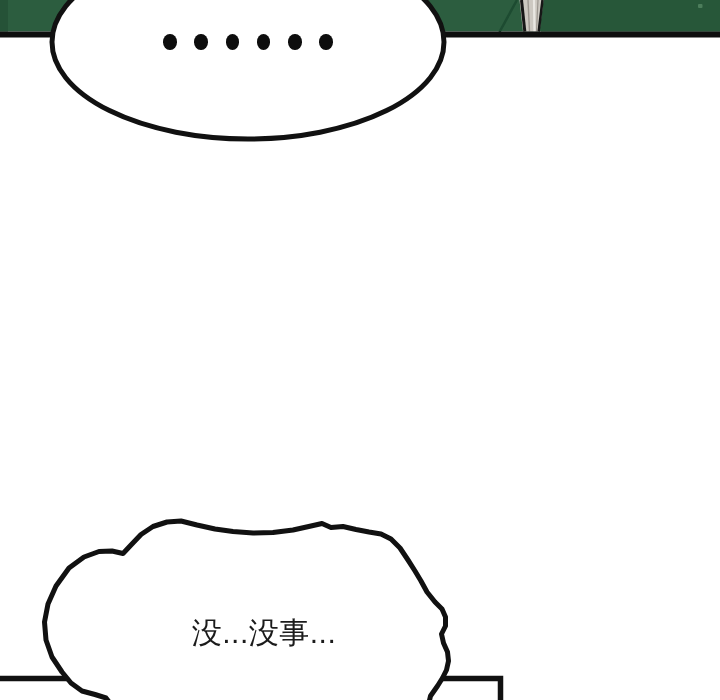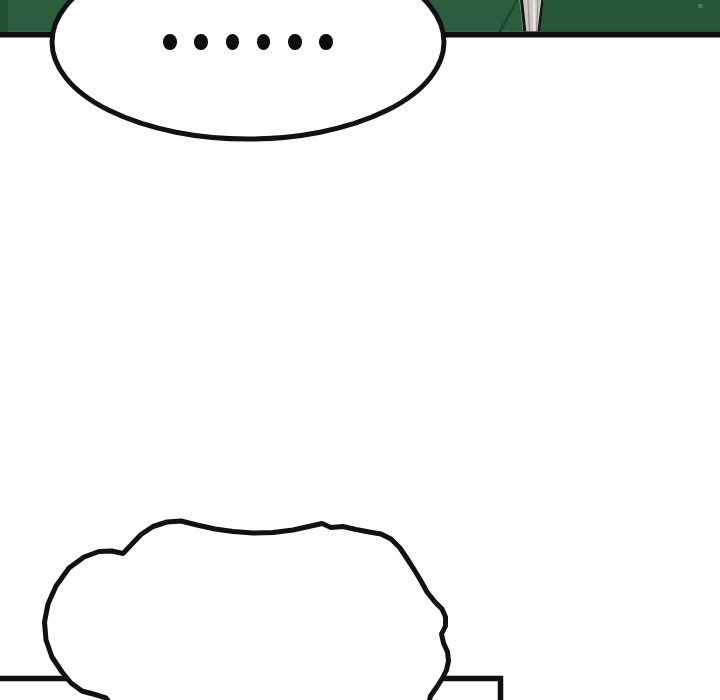--- a/index.html
+++ b/index.html
@@ -83,14 +83,15 @@
     <path d="M 113 707 L 106 698 L 95 694.5 L 82 691 L 71 683 L 62 672 L 52 657
              L 46 640 L 44.5 622 L 48 604 L 56 586 L 69 568 L 84 557 L 99 551.5
              L 112 551 L 123 553.5 L 131 545 L 141 534.5 L 153 526.5 L 167 522
              L 181 521 L 197 525 L 215 529 L 233 531.5 L 253 533 L 273 532.5
              L 293 530 L 311 526 L 322 523.5 L 331 527.5 L 343 526.5 L 356 529.5
              L 369 532 L 381 534 L 391 539 L 400 548 L 408 560 L 415 571
              L 421 581 L 427 592 L 435 602 L 442 609 L 445.5 617 L 445.5 626
              L 441.5 634 L 443.5 643 L 447.5 652 L 448.5 661 L 446.5 670
              L 442.5 678 L 437.5 686 L 430.5 696 L 428 707 L 428 716 L 113 716 Z" stroke-width="5" stroke-linejoin="round" fill="#ffffff" stroke="#111111"></path>
   </svg>
+  <div class="speech-text">没...没事...</div>
 
 </div>
 
 </body></html>

